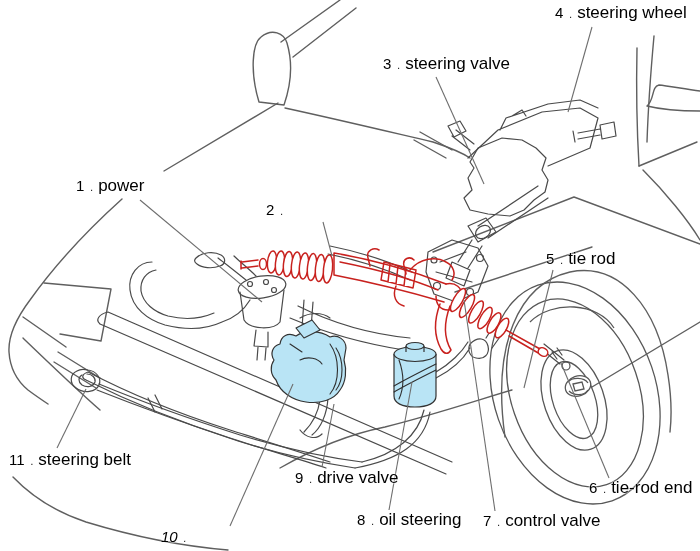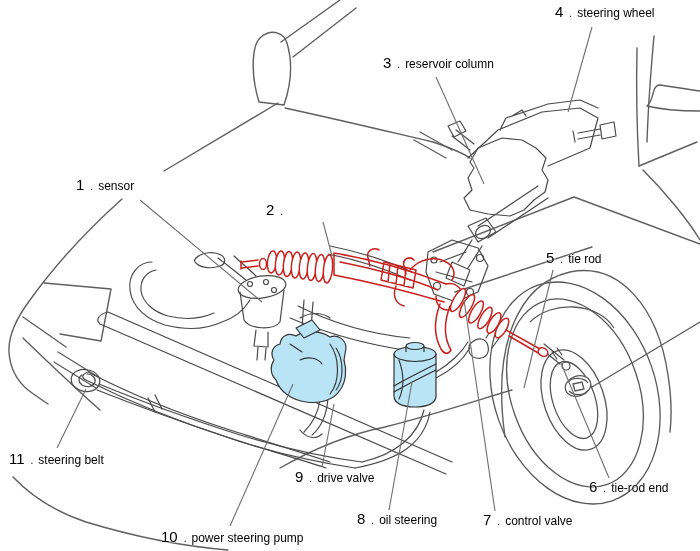--- a/index.html
+++ b/index.html
@@ -12,21 +12,21 @@
   .wheel-ln .wfill{fill:#fff;}
   .blue-p   *{stroke:#333;stroke-width:1.2;fill:#b9e4f5;stroke-linejoin:round;}
   .blue-d   *{stroke:#2e2e2e;stroke-width:1.1;fill:none;stroke-linecap:round;}
   .red-ln   *{stroke:#c8211e;stroke-width:1.5;fill:none;stroke-linecap:round;stroke-linejoin:round;}
   .red-ln .rfill{fill:#fff;}
   #leaders line{stroke:#6e6e6e;stroke-width:1.1;}
   .part-label{position:absolute;display:flex;align-items:baseline;white-space:nowrap;color:#000;
               text-shadow:0 0 2px #fff,0 0 2px #fff;}
   .part-label .num{font-size:15px;line-height:1;}
   .part-label .sep{font-size:10px;margin:0 5px 0 6px;}
-  .part-label .nm{font-size:12px;line-height:1.1;}
+  .part-label .nm{font-size:17px;line-height:1.1;}
 </style>
 </head>
 <body>
 
 <div class="stage">
   <svg width="700" height="551" viewBox="0 0 700 551">
 
     <g class="wheel-ln">
       <ellipse cx="575" cy="393" rx="81" ry="114" transform="rotate(-19 575 393)"></ellipse>
       <ellipse cx="575" cy="393" rx="64" ry="97" transform="rotate(-19 575 393)"></ellipse>
@@ -147,30 +147,30 @@
         <line x1="322" y1="467" x2="334" y2="404"></line>
         <line x1="230" y1="526" x2="293" y2="384"></line>
         <line x1="57" y1="448" x2="86" y2="389"></line>
       </g>
   </svg>
 
   <div id="labels">
       <div class="part-label" style="left: 76px; top: 177px;">
         <span class="num">1</span>
         <span class="sep">.</span>
-        <span class="nm">sensor</span>
+        <span class="nm">power</span>
       </div>
       <div class="part-label" style="left: 266px; top: 202px;">
         <span class="num">2</span>
         <span class="sep">.</span>
       </div>
       <div class="part-label" style="left: 383px; top: 55px;">
         <span class="num">3</span>
         <span class="sep">.</span>
-        <span class="nm">reservoir column</span>
+        <span class="nm">steering valve</span>
       </div>
       <div class="part-label" style="left: 555px; top: 4px;">
         <span class="num">4</span>
         <span class="sep">.</span>
         <span class="nm">steering wheel</span>
       </div>
       <div class="part-label" style="left: 546px; top: 250px;">
         <span class="num">5</span>
         <span class="sep">.</span>
         <span class="nm">tie rod</span>
@@ -188,24 +188,23 @@
       <div class="part-label" style="left: 357px; top: 511px;">
         <span class="num">8</span>
         <span class="sep">.</span>
         <span class="nm">oil steering</span>
       </div>
       <div class="part-label" style="left: 295px; top: 469px;">
         <span class="num">9</span>
         <span class="sep">.</span>
         <span class="nm">drive valve</span>
       </div>
-      <div class="part-label" style="left: 161px; top: 529px;">
+      <div class="part-label" style="left: 161px; top: 529px; font-style: italic;">
         <span class="num">10</span>
         <span class="sep">.</span>
-        <span class="nm">power steering pump</span>
       </div>
       <div class="part-label" style="left: 9px; top: 451px;">
         <span class="num">11</span>
         <span class="sep">.</span>
         <span class="nm">steering belt</span>
       </div>
     </div>
 </div>
 
 </body></html>

